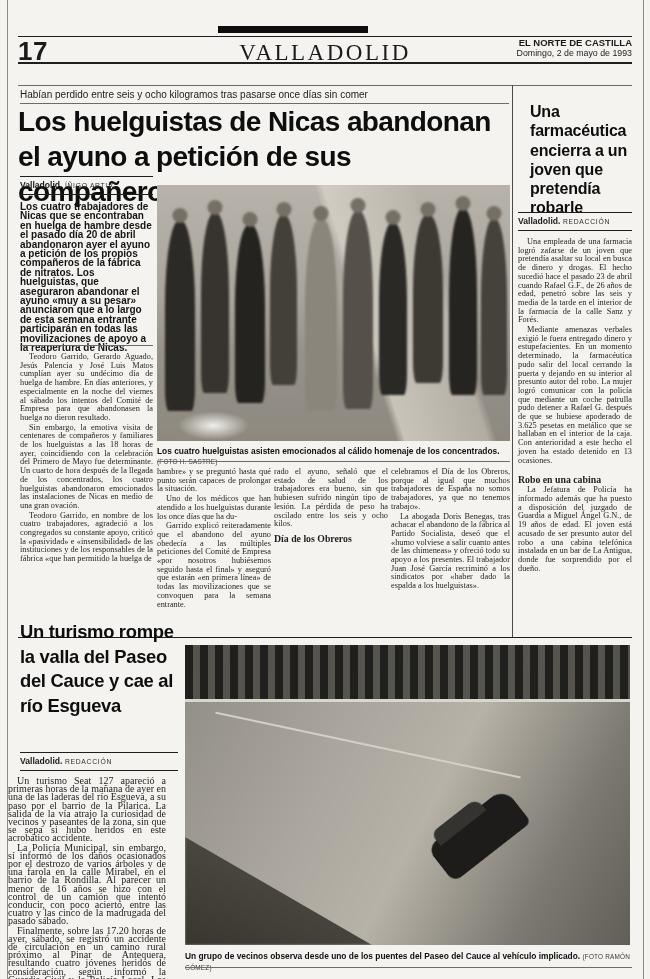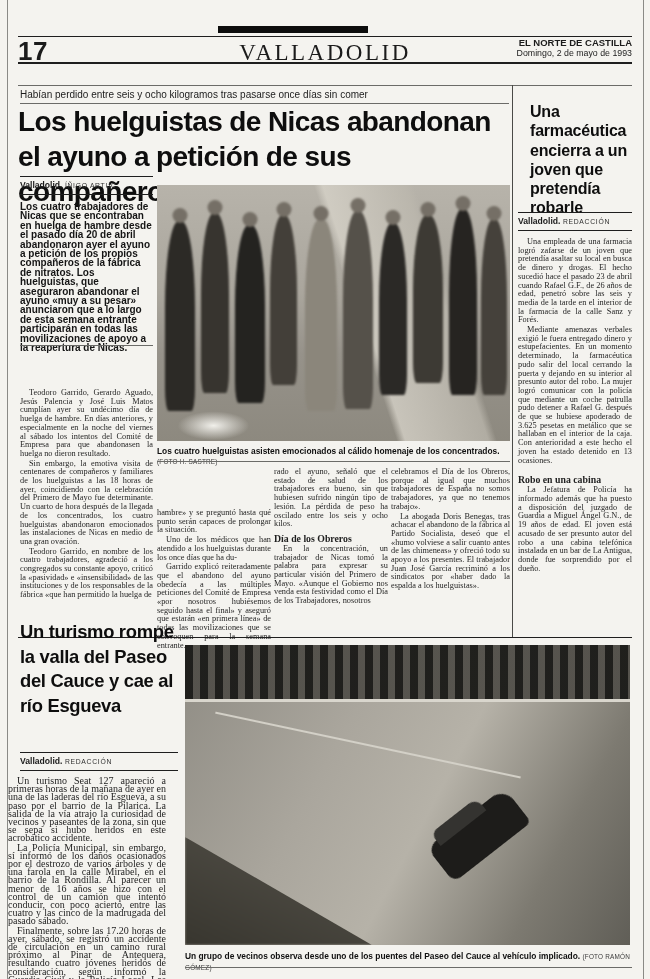--- a/index.html
+++ b/index.html
@@ -82,21 +82,21 @@
   <div class="abs" style="left:512px;top:85px;width:1px;height:552px;background:#4a4a47;"></div>
 
   <div class="rule" style="left:20px;top:176px;width:133px;height:1px;"></div>
   <div class="abs byl" style="left:20px;top:180px;">
     <span>Valladolid.</span>
     <span class="auth">ÍÑIGO ARTUC</span>
   </div>
   <div class="rule" style="left:20px;top:194px;width:133px;height:1px;"></div>
   <div class="abs leadbold" style="left:20px;top:202px;width:133px;">Los cuatro trabajadores de Nicas que se encontraban en huelga de hambre desde el pasado día 20 de abril abandonaron ayer el ayuno a petición de los propios compañeros de la fábrica de nitratos. Los huelguistas, que aseguraron abandonar el ayuno «muy a su pesar» anunciaron que a lo largo de esta semana entrante participarán en todas las movilizaciones de apoyo a la reapertura de Nicas.</div>
   <div class="rule soft" style="left:20px;top:345px;width:133px;height:1px;"></div>
-  <div class="abs serifbody" style="left:20px;top:353px;width:133px;margin-top:36px;">
+  <div class="abs serifbody" style="left:20px;top:353px;width:133px;">
     <p class="ind">Teodoro Garrido, Gerardo Aguado, Jesús Palencia y José Luis Matos cumplían ayer su undécimo día de huelga de hambre. En días anteriores, y especialmente en la noche del viernes al sábado los intentos del Comité de Empresa para que abandonasen la huelga no dieron resultado.</p>
     <p class="ind">Sin embargo, la emotiva visita de centenares de compañeros y familiares de los huelguistas a las 18 horas de ayer, coincidiendo con la celebración del Primero de Mayo fue determinante. Un cuarto de hora después de la llegada de los concentrados, los cuatro huelguistas abandonaron emocionados las instalaciones de Nicas en medio de una gran ovación.</p>
     <p class="ind">Teodoro Garrido, en nombre de los cuatro trabajadores, agradeció a los congregados su constante apoyo, criticó la «pasividad» e «insensibilidad» de las instituciones y de los responsables de la fábrica «que han permitido la huelga de</p>
   </div>
 
   <div class="abs photo1" style="left:157px;top:185px;width:353px;height:256px;">
     <div class="fg" style="left:8px;top:36px;width:30px;height:190px;background:#2c2a26;"></div>
     <div class="fg" style="left:44px;top:28px;width:28px;height:180px;background:#37342f;"></div>
     <div class="fg" style="left:78px;top:40px;width:30px;height:178px;background:#242320;"></div>
     <div class="fg" style="left:113px;top:30px;width:27px;height:170px;background:#433f39;"></div>
@@ -106,29 +106,28 @@
     <div class="fg" style="left:256px;top:30px;width:30px;height:168px;background:#3d3a34;"></div>
     <div class="fg" style="left:292px;top:24px;width:28px;height:186px;background:#262421;"></div>
     <div class="fg" style="left:324px;top:34px;width:26px;height:176px;background:#45413b;"></div>
   </div>
   <div class="abs cap" style="left:157px;top:446px;width:353px;">
     <span>Los cuatro huelguistas asisten emocionados al cálido homenaje de los concentrados.</span>
     <span class="credit">(FOTO H. SASTRE)</span>
   </div>
   <div class="rule soft" style="left:157px;top:461px;width:353px;height:1px;"></div>
 
-  <div class="abs serifbody" style="left:157px;top:468px;width:114px;margin-top:41px;">
+  <div class="abs serifbody" style="left:157px;top:468px;width:114px;">
     <p>hambre» y se preguntó hasta qué punto serán capaces de prolongar la situación.</p>
     <p class="ind">Uno de los médicos que han atendido a los huelguistas durante los once días que ha du-</p>
     <p class="ind">Garrido explicó reiteradamente que el abandono del ayuno obedecía a las múltiples peticiones del Comité de Empresa «por nosotros hubiésemos seguido hasta el final» y aseguró que estarán «en primera línea» de todas las movilizaciones que se convoquen para la semana entrante.</p>
   </div>
   <div class="abs serifbody" style="left:274px;top:468px;width:114px;">
     <p>rado el ayuno, señaló que el estado de salud de los trabajadores era bueno, sin que hubiesen sufrido ningún tipo de lesión. La pérdida de peso ha oscilado entre los seis y ocho kilos.</p>
     <p class="subhead">Día de los Obreros</p>
-    <p class="ind">En la concentración, un trabajador de Nicas tomó la palabra para expresar su particular visión del Primero de Mayo. «Aunque el Gobierno nos venda esta festividad como el Día de los Trabajadores, nosotros</p>
   </div>
   <div class="abs serifbody" style="left:391px;top:468px;width:119px;">
     <p>celebramos el Día de los Obreros, porque al igual que muchos trabajadores de España no somos trabajadores, ya que no tenemos trabajo».</p>
     <p class="ind">La abogada Doris Benegas, tras achacar el abandono de la fábrica al Partido Socialista, deseó que el «humo volviese a salir cuanto antes de las chimeneas» y ofreció todo su apoyo a los presentes. El trabajador Juan José García recriminó a los sindicatos por «haber dado la espalda a los huelguistas».</p>
   </div>
 
   <h2 class="abs headline-right" style="left:518px;top:90px;width:114px;margin:12px;">Una farmacéutica encierra a un joven que pretendía robarle</h2>
   <div class="rule" style="left:518px;top:212px;width:114px;height:1px;"></div>
   <div class="abs byl" style="left:518px;top:216px;">
     <span>Valladolid.</span>

